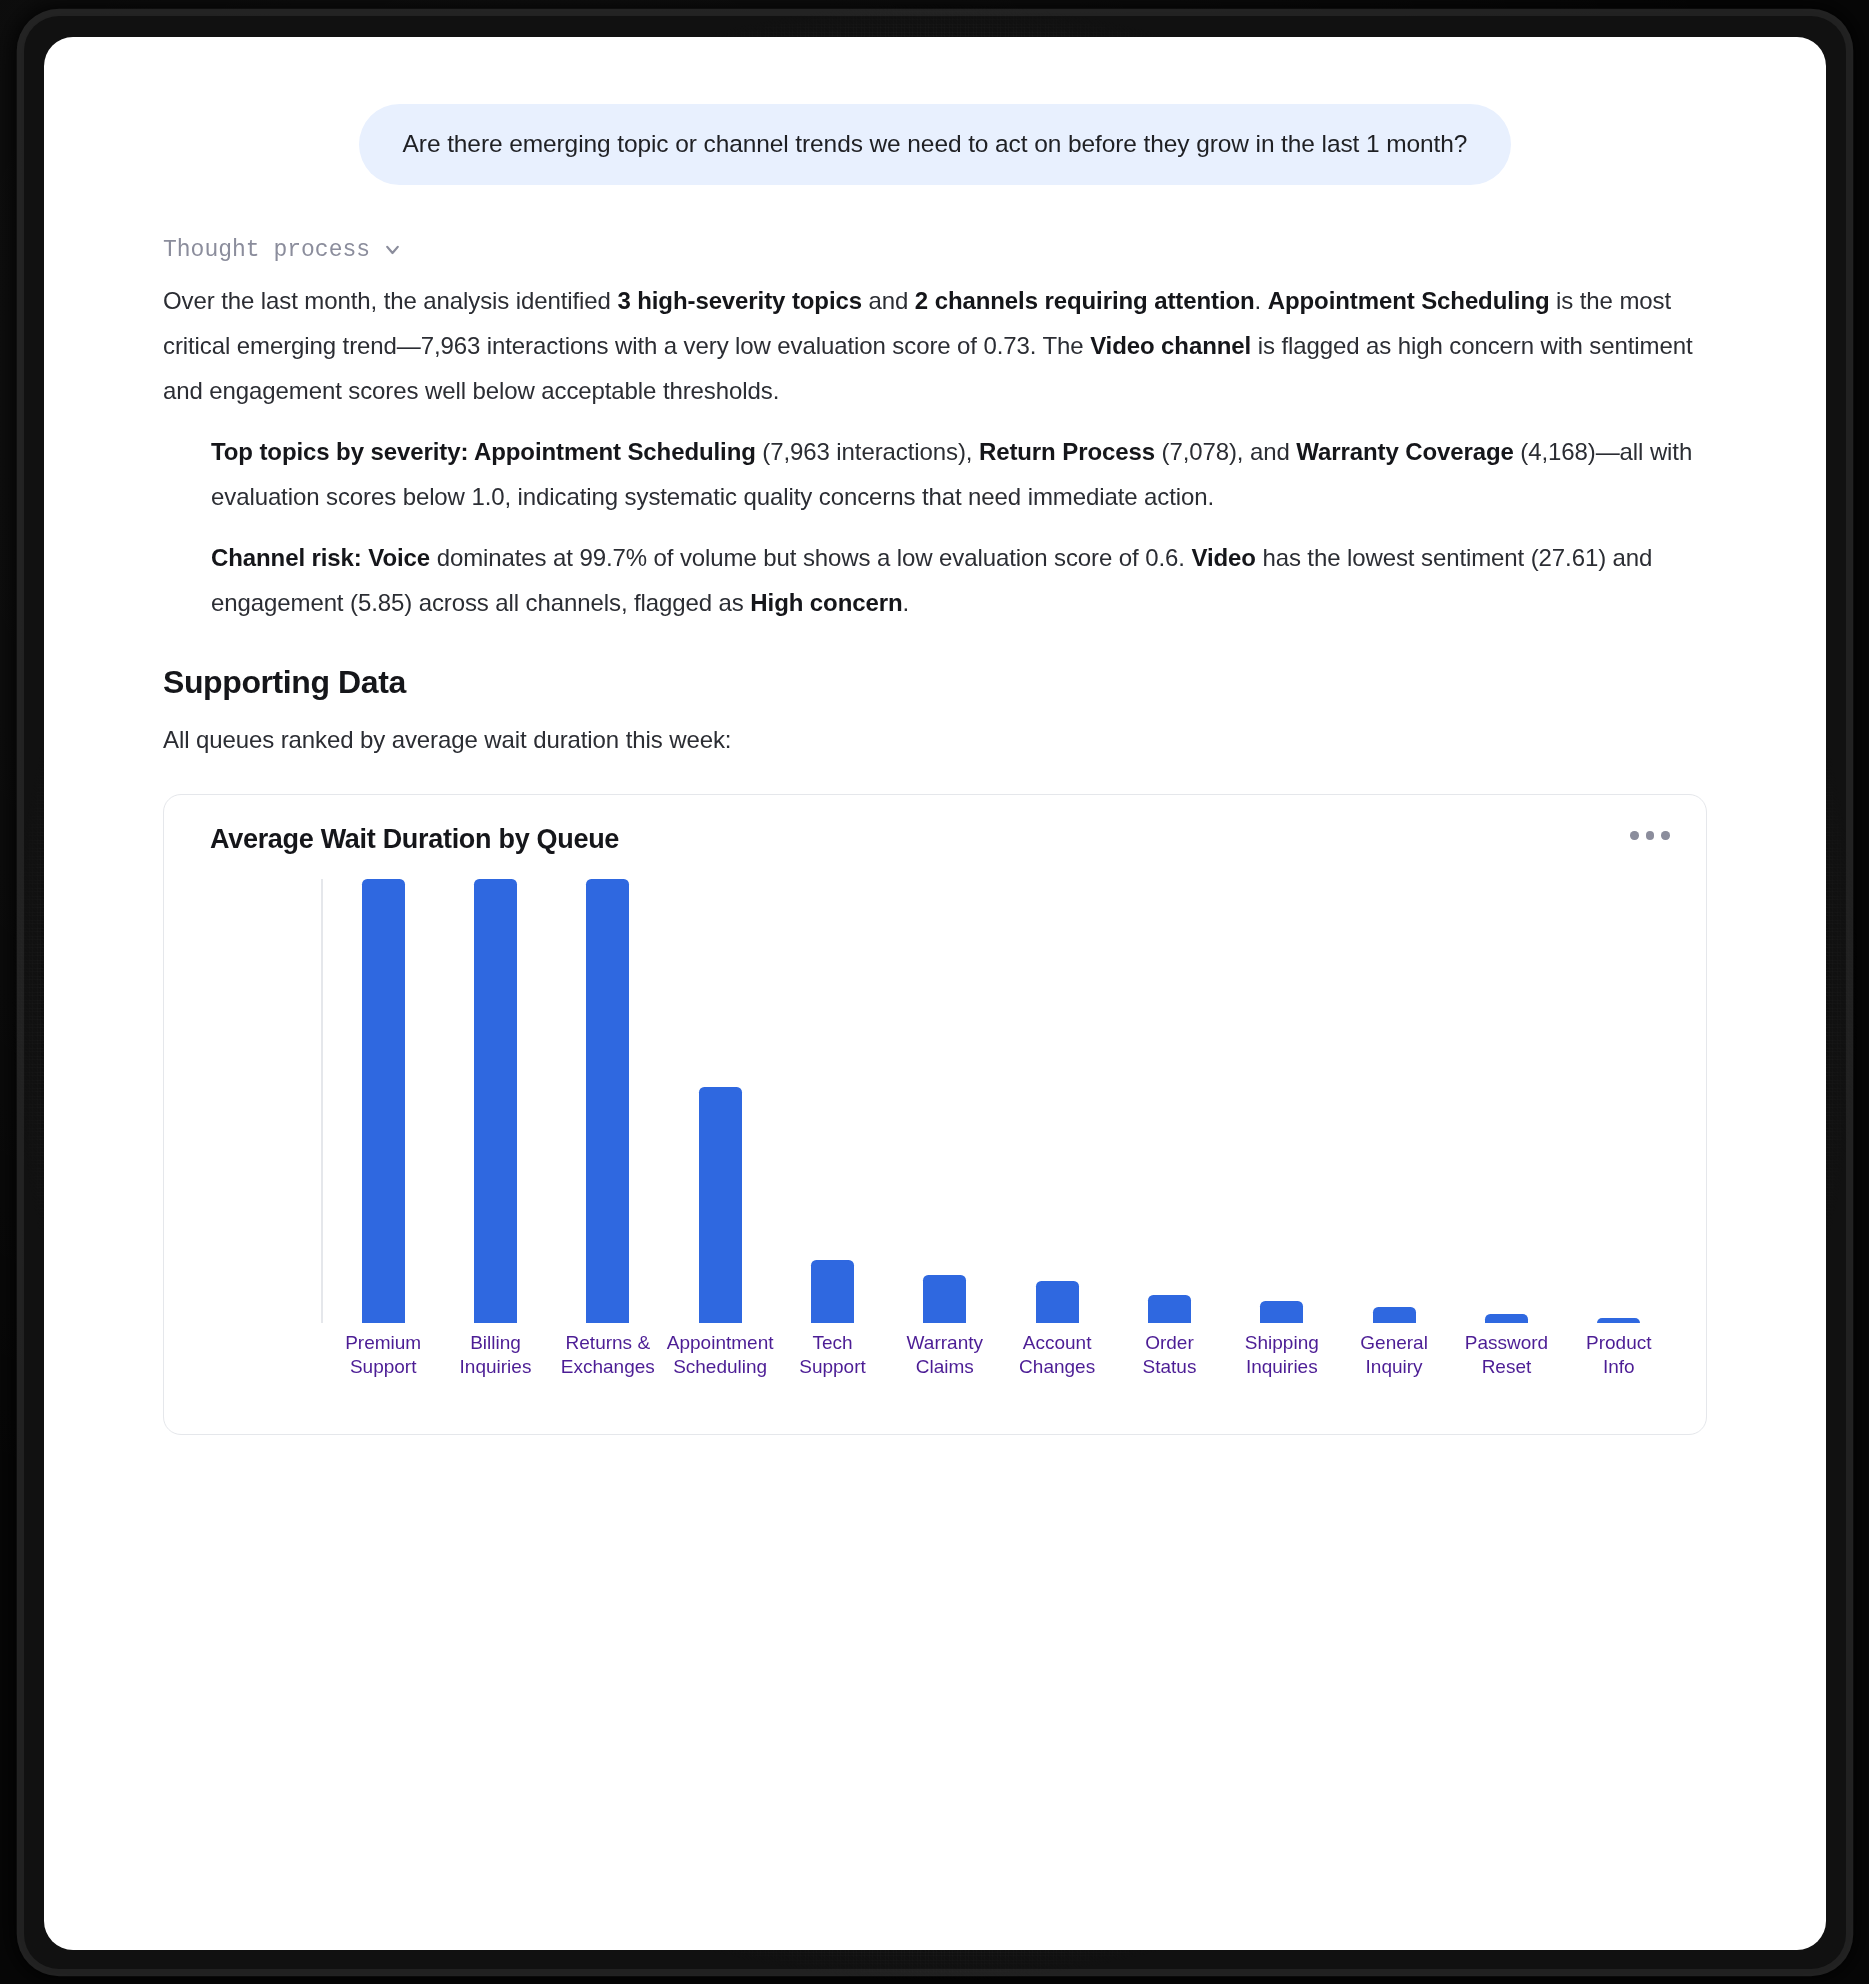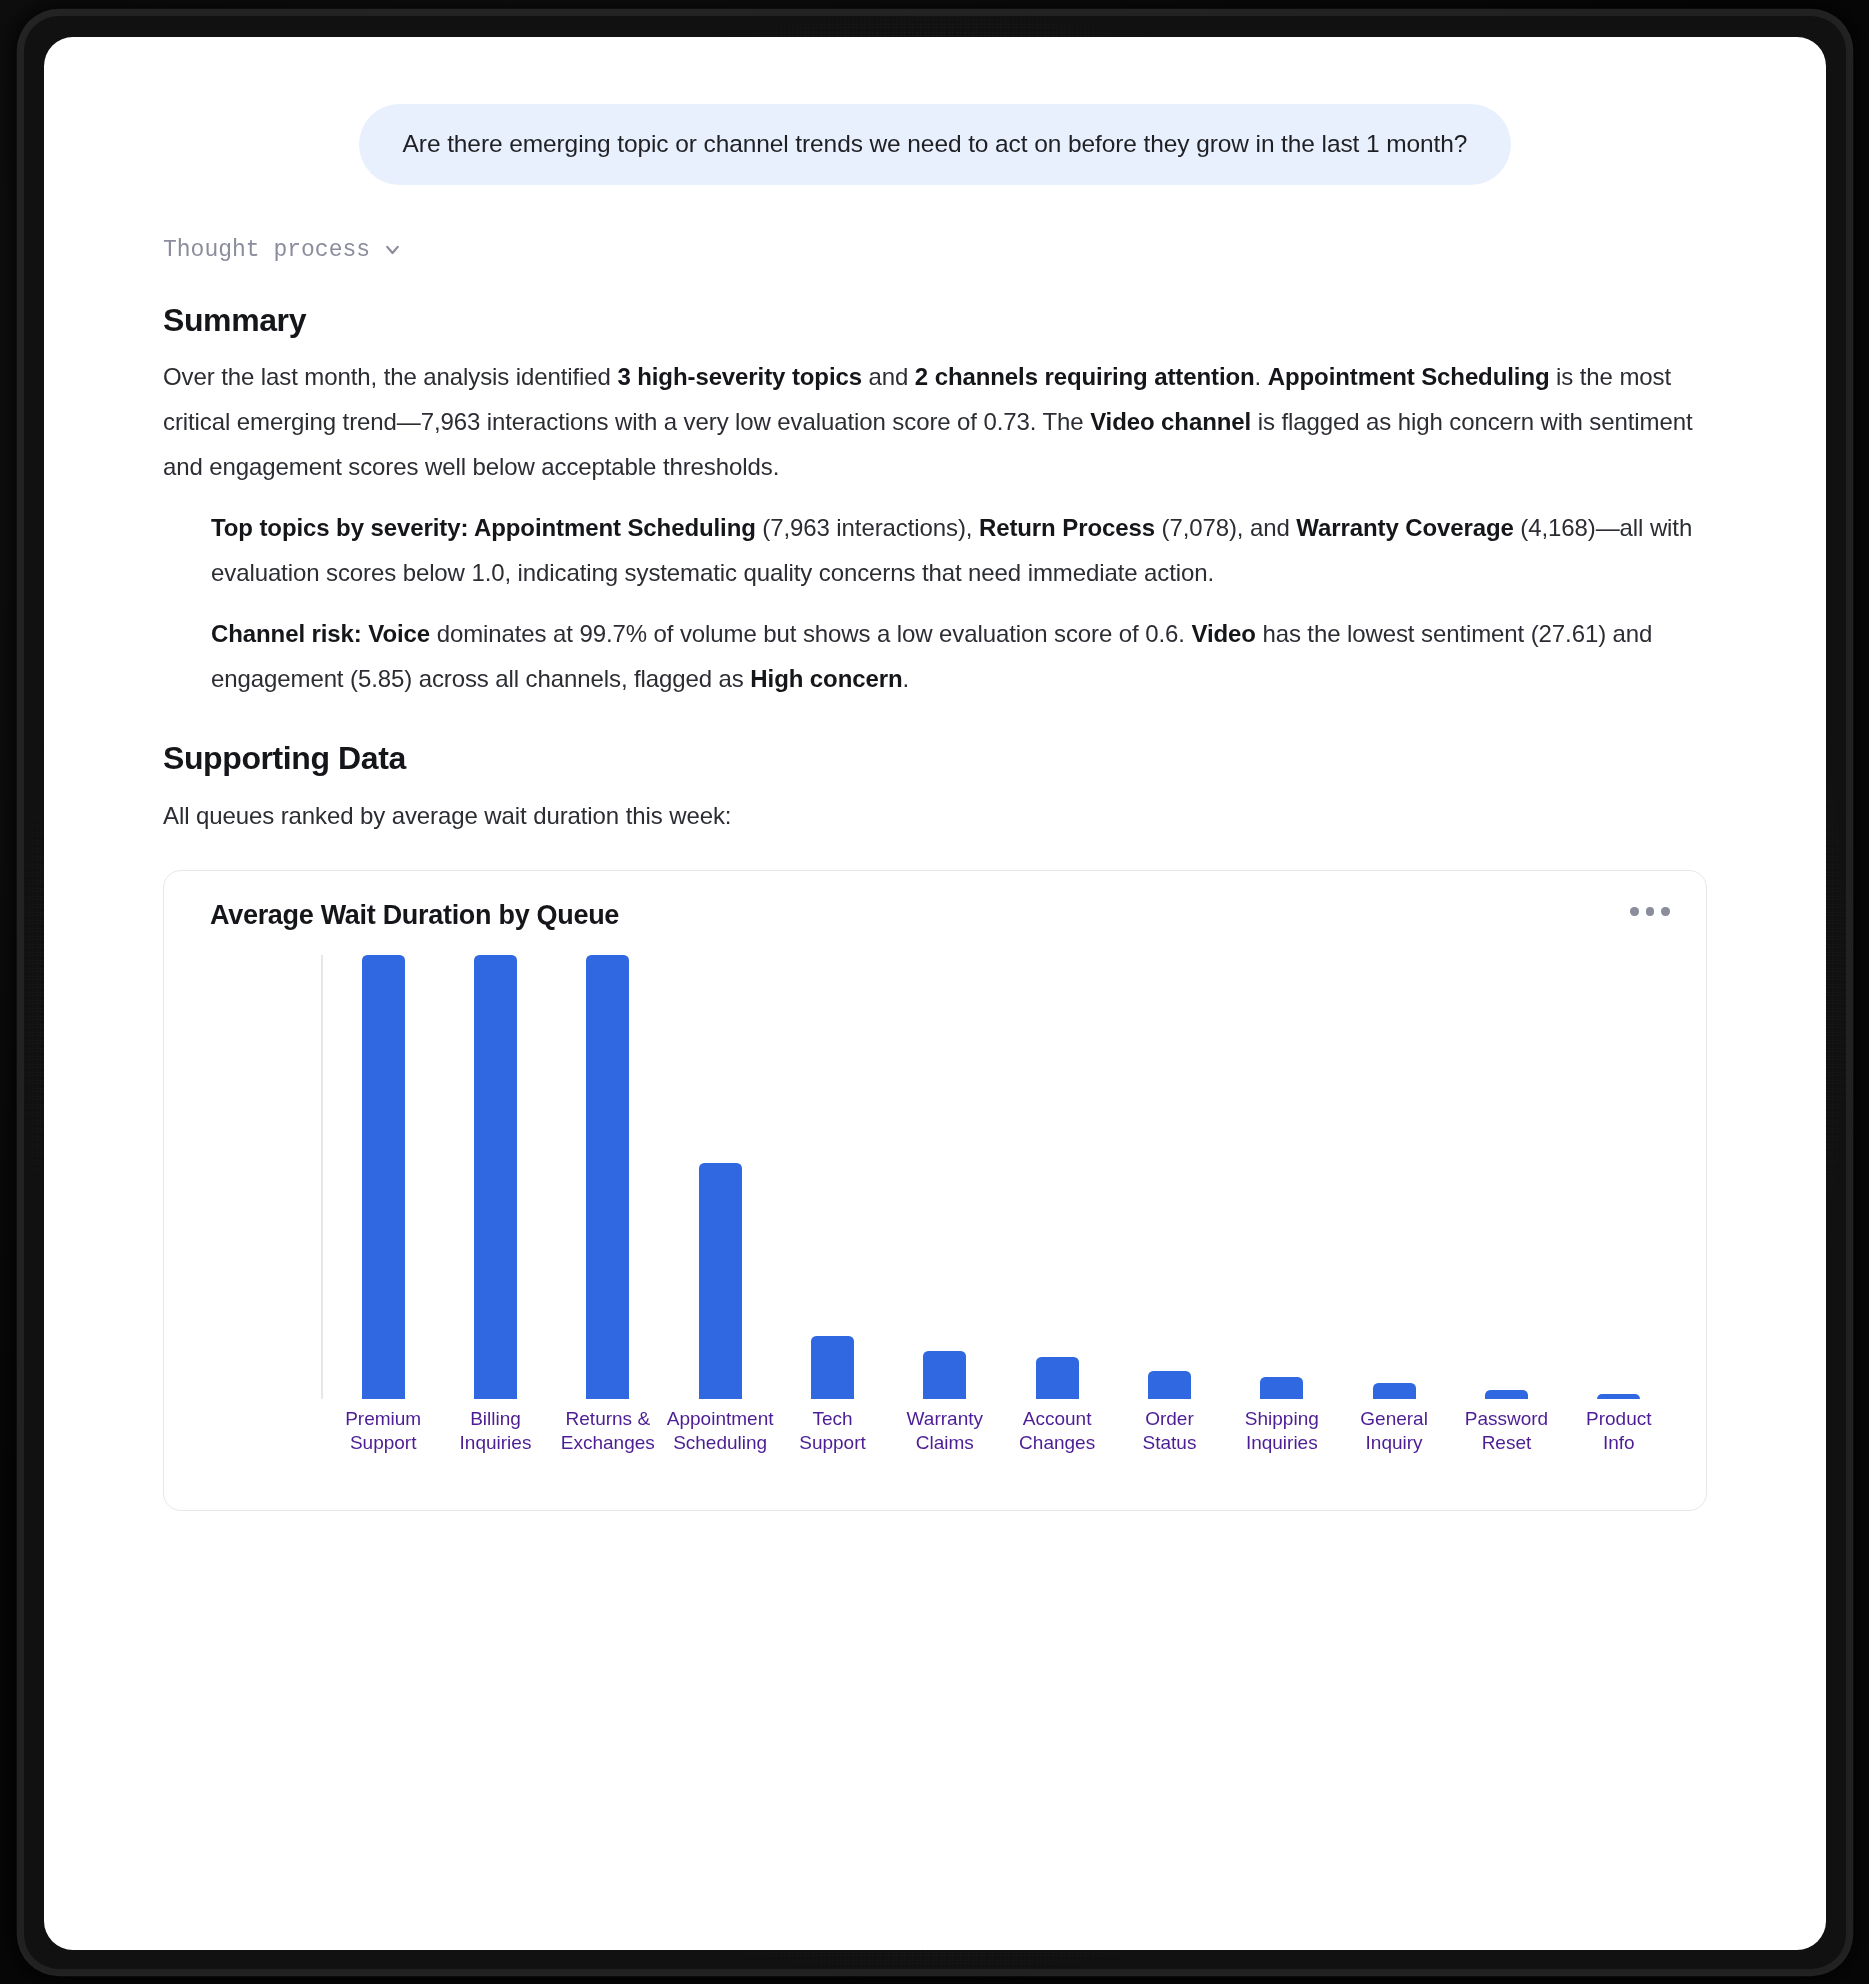--- a/index.html
+++ b/index.html
@@ -143,21 +143,20 @@
       <span>Thought process</span>
       <span class="chev">
         <svg width="21" height="21" viewBox="0 0 24 24" fill="none" stroke="#8b8d9c" stroke-width="2.6" stroke-linecap="round" stroke-linejoin="round">
             <polyline points="6 9 12 16 18 9"></polyline>
           </svg>
       </span>
     </div>
 
     <div class="content">
 
-      <h2 class="sec">Summary</h2>
       <p class="para"><span>Over the last month, the analysis identified </span><b>3 high-severity topics</b><span> and </span><b>2 channels requiring attention</b><span>. </span><b>Appointment Scheduling</b><span> is the most critical emerging trend—7,963 interactions with a very low evaluation score of 0.73. The </span><b>Video channel</b><span> is flagged as high concern with sentiment and engagement scores well below acceptable thresholds.</span></p>
 
       <p class="para insight"><b>Top topics by severity: Appointment Scheduling</b><span> (7,963 interactions), </span><b>Return Process</b><span> (7,078), and </span><b>Warranty Coverage</b><span> (4,168)—all with evaluation scores below 1.0, indicating systematic quality concerns that need immediate action.</span></p>
       <p class="para insight"><b>Channel risk: Voice</b><span> dominates at 99.7% of volume but shows a low evaluation score of 0.6. </span><b>Video</b><span> has the lowest sentiment (27.61) and engagement (5.85) across all channels, flagged as </span><b>High concern</b><span>.</span></p>
 
       <h2 class="sec">Supporting Data</h2>
       <p class="para">All queues ranked by average wait duration this week:</p>
     </div>
 
     <div class="chart-card">

